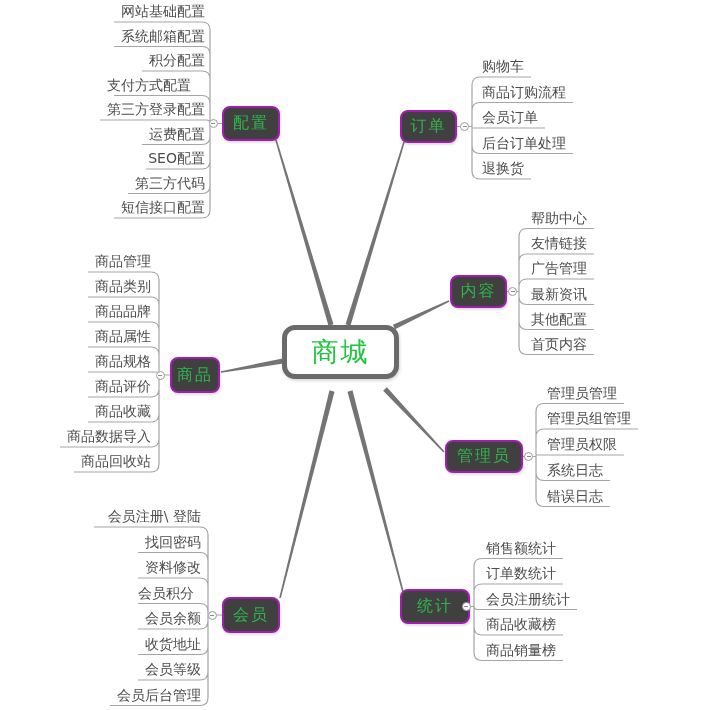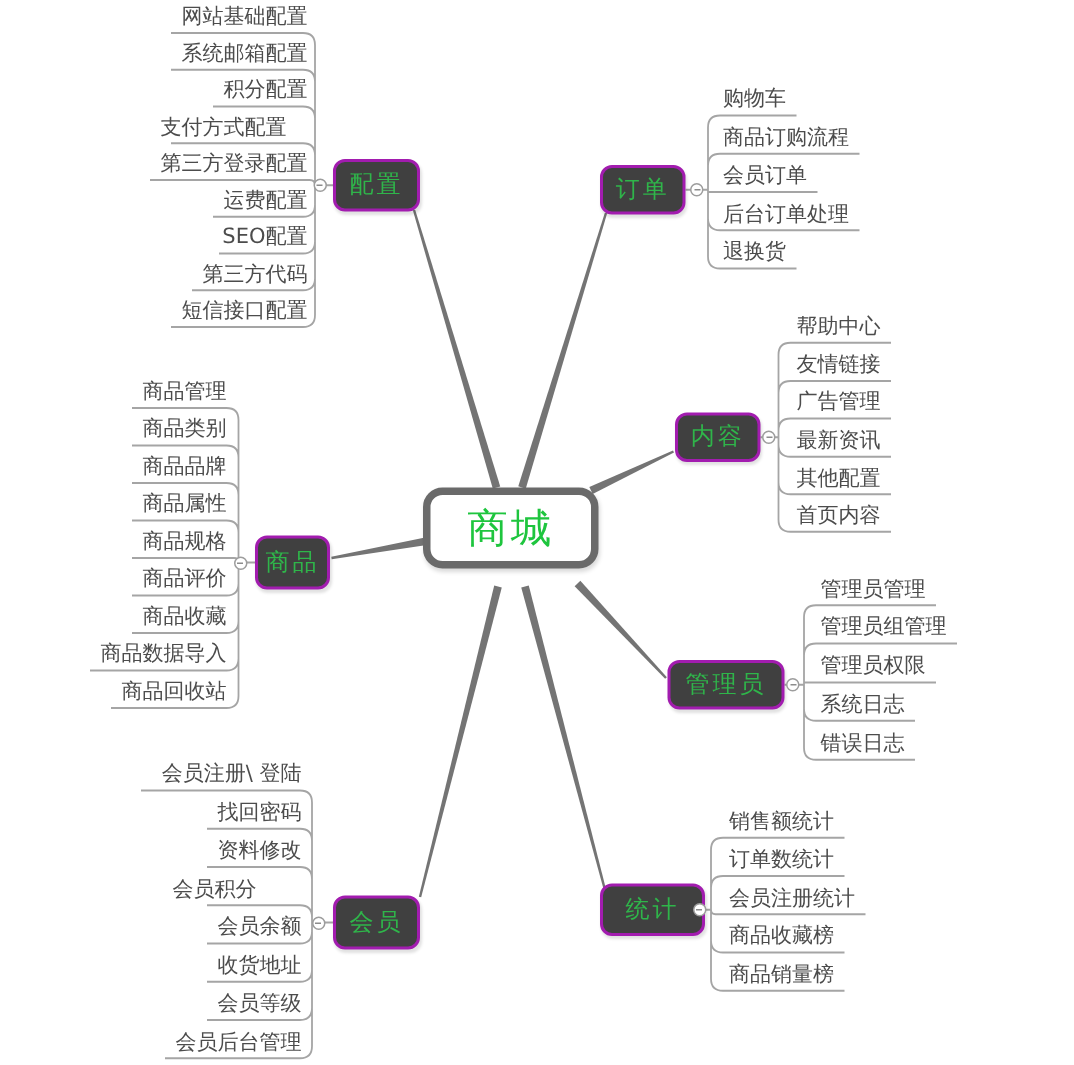--- a/index.html
+++ b/index.html
@@ -103,21 +103,21 @@
     <div class="leaf" style="top: 427px; right: 565px;">商品数据导入</div>
     <div class="leaf" style="top: 452px; right: 565px;">商品回收站</div>
     <div class="leaf" style="top: 383.5px; left: 547px;">管理员管理</div>
     <div class="leaf" style="top: 409px; left: 547px;">管理员组管理</div>
     <div class="leaf" style="top: 435px; left: 547px;">管理员权限</div>
     <div class="leaf" style="top: 460.5px; left: 547px;">系统日志</div>
     <div class="leaf" style="top: 486.5px; left: 547px;">错误日志</div>
     <div class="leaf" style="top: 507px; right: 515px;">会员注册\ 登陆</div>
     <div class="leaf" style="top: 532.5px; right: 515px;">找回密码</div>
     <div class="leaf" style="top: 558px; right: 515px;">资料修改</div>
-    <div class="leaf" style="top: 583.5px; right: 545px;">会员积分</div>
+    <div class="leaf" style="top: 583.5px; right: 522px;">会员积分</div>
     <div class="leaf" style="top: 609px; right: 515px;">会员余额</div>
     <div class="leaf" style="top: 634.5px; right: 515px;">收货地址</div>
     <div class="leaf" style="top: 660px; right: 515px;">会员等级</div>
     <div class="leaf" style="top: 685.5px; right: 515px;">会员后台管理</div>
     <div class="leaf" style="top: 538.5px; left: 486px;">销售额统计</div>
     <div class="leaf" style="top: 564px; left: 486px;">订单数统计</div>
     <div class="leaf" style="top: 589.5px; left: 486px;">会员注册统计</div>
     <div class="leaf" style="top: 615px; left: 486px;">商品收藏榜</div>
     <div class="leaf" style="top: 640.5px; left: 486px;">商品销量榜</div>
   </div>

